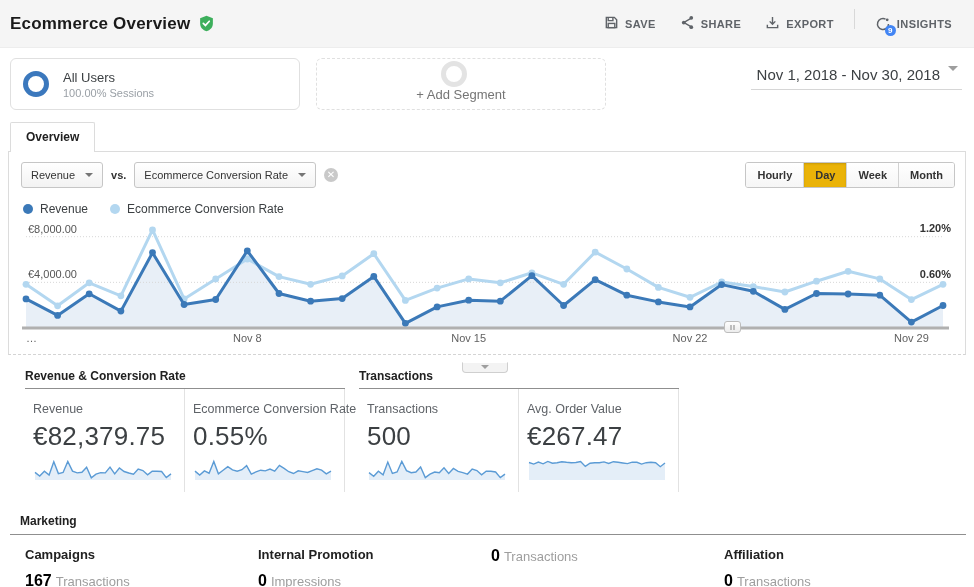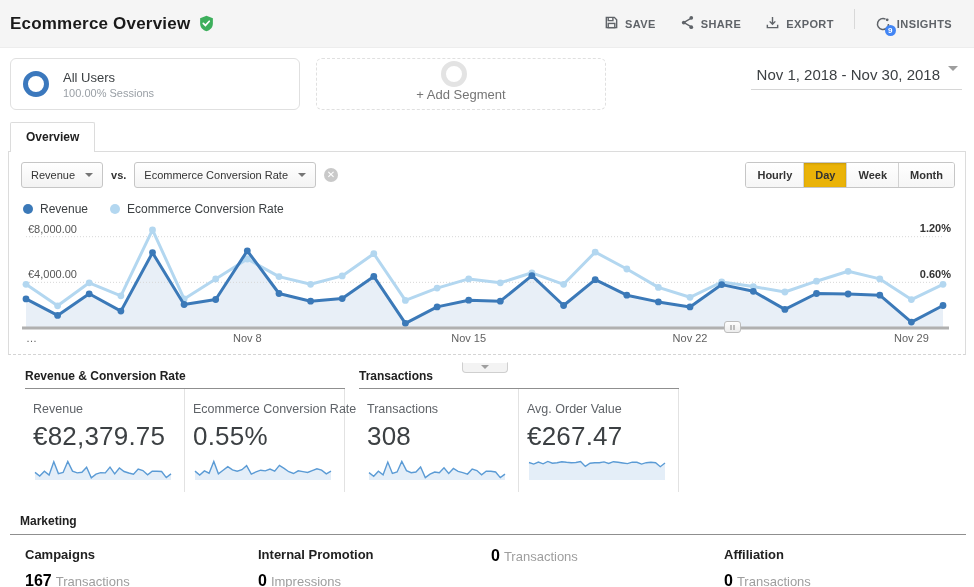--- a/index.html
+++ b/index.html
@@ -310,21 +310,21 @@
               <path d="M2,15.165798611111112 L6.7,19.0 L11.4,14.9 L16.1,17.2 L20.8,5.4 L25.4,17.8 L30.1,14.2 L34.8,10.6 L39.5,13.8 L44.2,15.2 L48.9,13.7 L53.6,9.7 L58.3,18.1 L63.0,15.9 L67.7,14.2 L72.3,14.9 L77.0,13.1 L81.7,15.2 L86.4,9.4 L91.1,12.4 L95.8,15.7 L100.5,17.5 L105.2,14.8 L109.9,15.6 L114.6,16.5 L119.2,14.6 L123.9,12.8 L128.6,14.2 L133.3,17.9 L138.0,15.2" fill="none" stroke="#5b9bd5" stroke-width="1.4"></path>
             </svg></div>
       </div>
     </div>
   </div>
   <div class="sc-group">
     <div class="sc-group-title">Transactions</div>
     <div class="sc-cards">
       <div class="sc-card">
         <div class="sc-label">Transactions</div>
-        <div class="sc-value">308</div>
+        <div class="sc-value">500</div>
         <div class="sc-spark"><svg width="140" height="26">
               <path d="M2,16.666666666666668 L6.7,20.2 L11.4,15.3 L16.1,18.8 L20.8,6.1 L25.4,17.4 L30.1,16.0 L34.8,5.4 L39.5,14.6 L44.2,16.7 L48.9,16.0 L53.6,11.0 L58.3,21.6 L63.0,18.1 L67.7,16.0 L72.3,16.7 L77.0,11.7 L81.7,17.4 L86.4,12.4 L91.1,15.3 L95.8,16.7 L100.5,18.1 L105.2,13.1 L109.9,14.6 L114.6,18.8 L119.2,15.3 L123.9,15.3 L128.6,16.0 L133.3,21.6 L138.0,18.1 L138,24 L2,24 Z" fill="#e4eef8"></path>
               <path d="M2,16.666666666666668 L6.7,20.2 L11.4,15.3 L16.1,18.8 L20.8,6.1 L25.4,17.4 L30.1,16.0 L34.8,5.4 L39.5,14.6 L44.2,16.7 L48.9,16.0 L53.6,11.0 L58.3,21.6 L63.0,18.1 L67.7,16.0 L72.3,16.7 L77.0,11.7 L81.7,17.4 L86.4,12.4 L91.1,15.3 L95.8,16.7 L100.5,18.1 L105.2,13.1 L109.9,14.6 L114.6,18.8 L119.2,15.3 L123.9,15.3 L128.6,16.0 L133.3,21.6 L138.0,18.1" fill="none" stroke="#5b9bd5" stroke-width="1.4"></path>
             </svg></div>
       </div>
       <div class="sc-card">
         <div class="sc-label">Avg. Order Value</div>
         <div class="sc-value">€267.47</div>
         <div class="sc-spark"><svg width="140" height="26">
               <path d="M2,6.506944444444443 L6.7,8.1 L11.4,6.1 L16.1,7.8 L20.8,5.4 L25.4,7.2 L30.1,6.8 L34.8,5.7 L39.5,6.3 L44.2,6.7 L48.9,6.5 L53.6,5.5 L58.3,10.4 L63.0,7.2 L67.7,6.7 L72.3,6.8 L77.0,5.9 L81.7,7.5 L86.4,5.7 L91.1,6.3 L95.8,7.0 L100.5,7.6 L105.2,6.1 L109.9,6.3 L114.6,8.1 L119.2,6.7 L123.9,6.3 L128.6,6.7 L133.3,10.7 L138.0,7.0 L138,24 L2,24 Z" fill="#e4eef8"></path>

